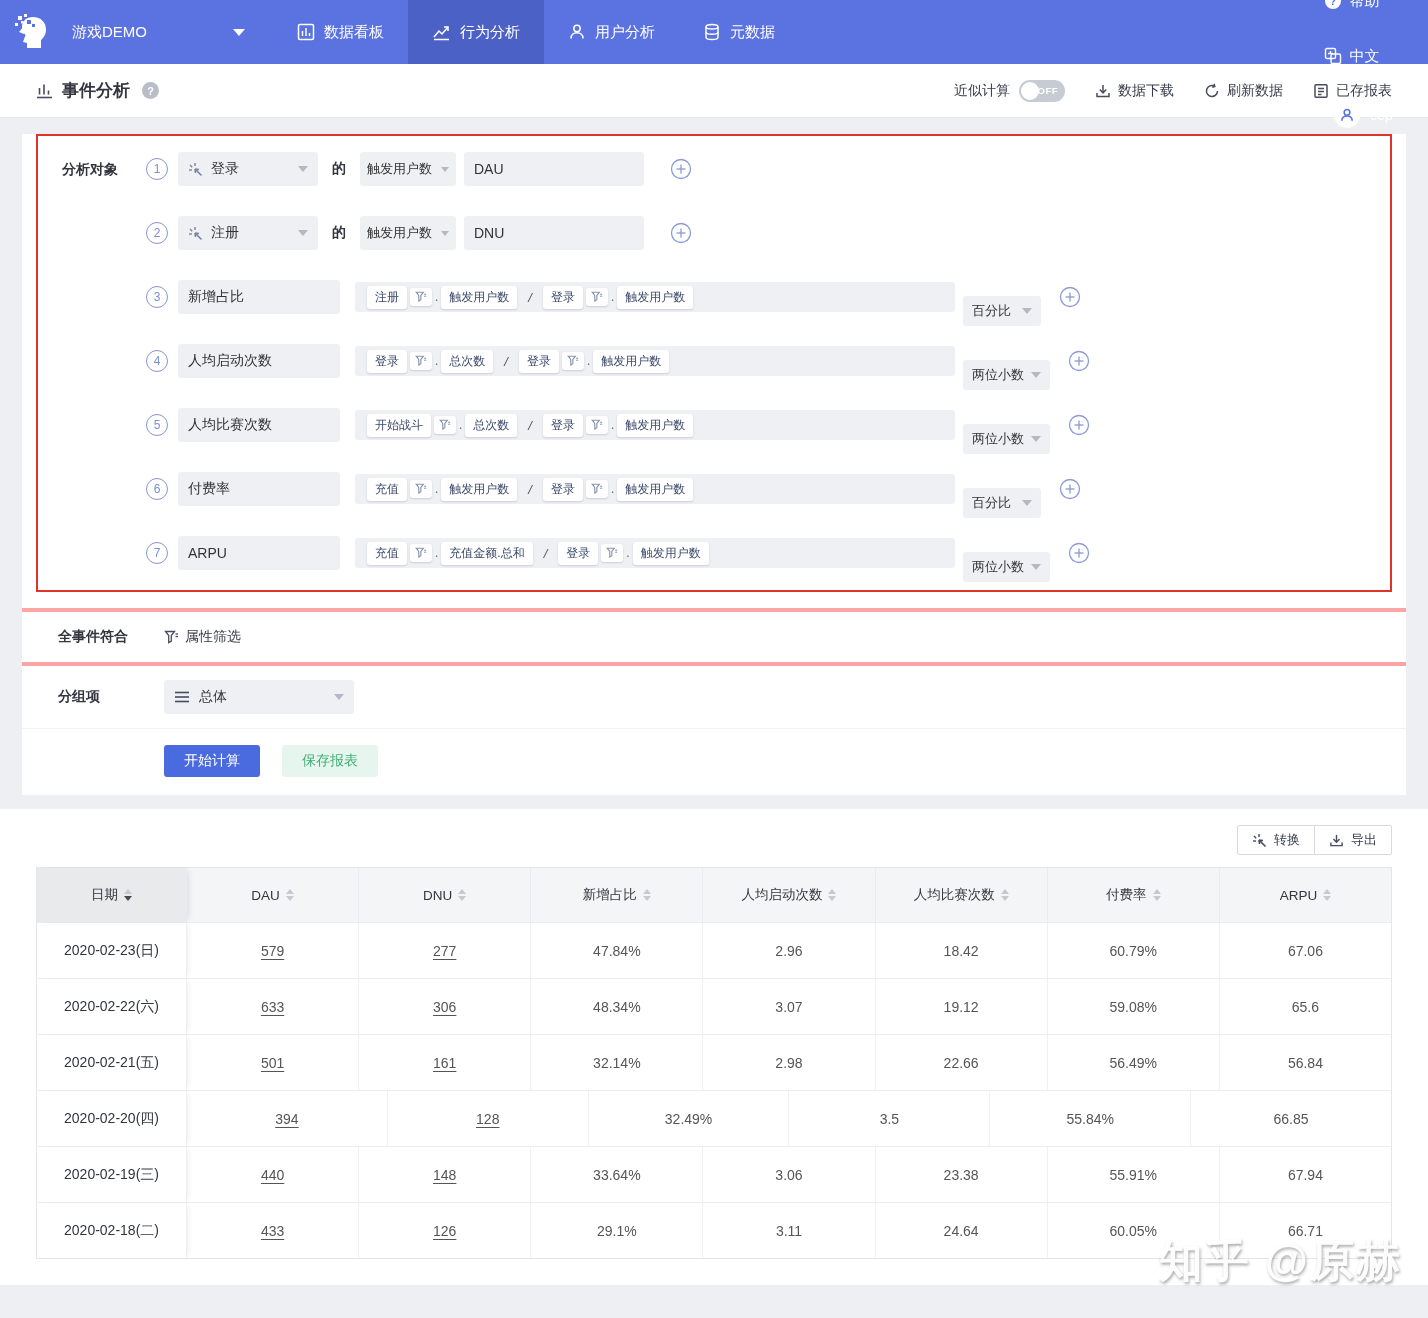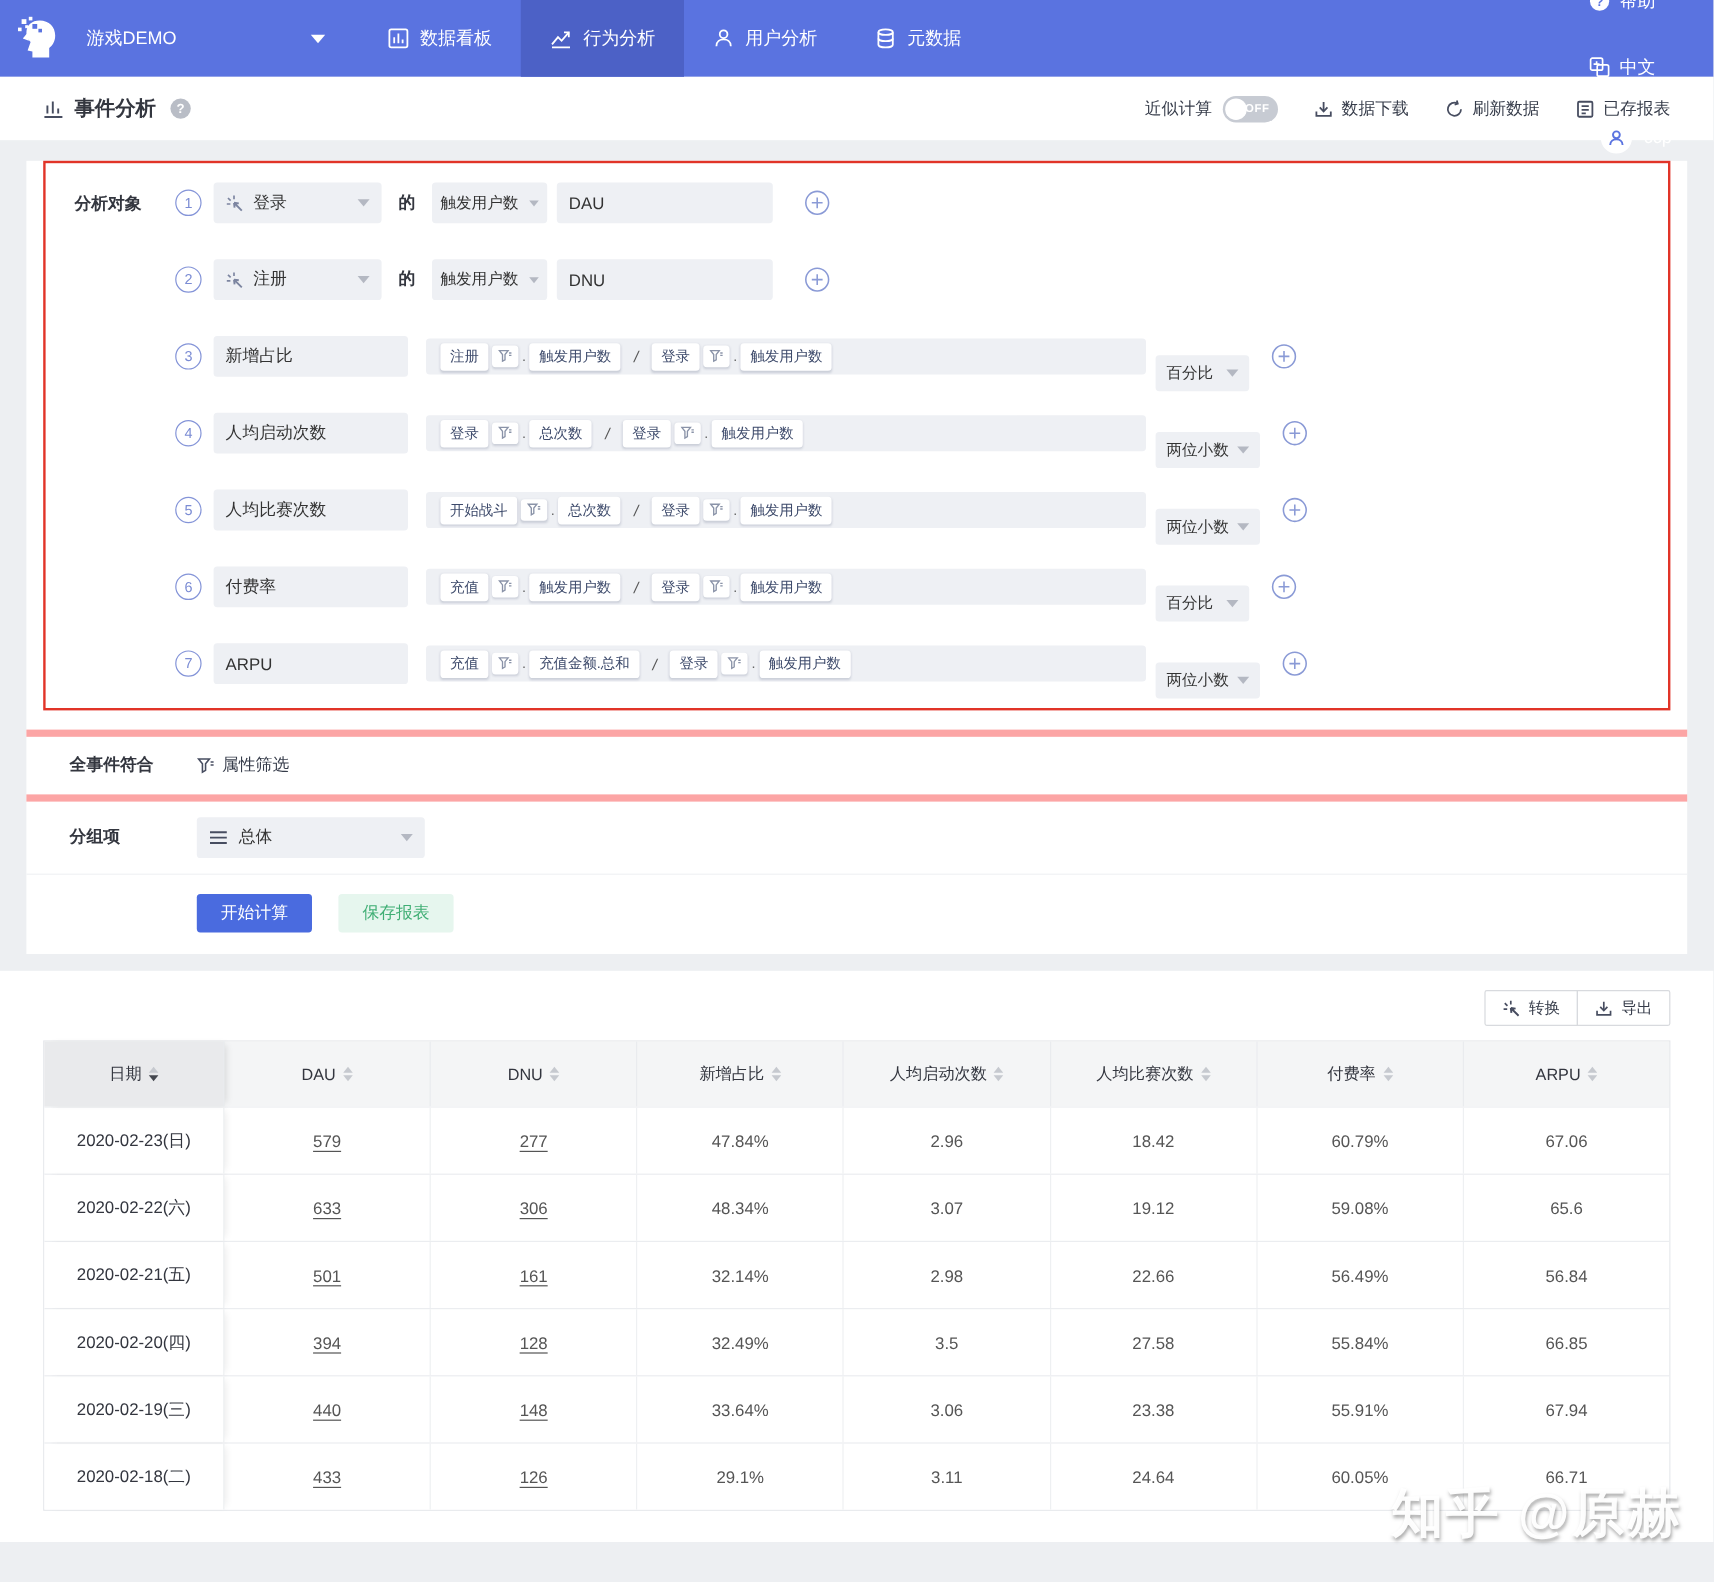--- a/index.html
+++ b/index.html
@@ -12,21 +12,21 @@
     min-height: 1318px;
   }
   .page { position: relative; width: 1428px; min-height: 1318px; overflow: hidden; }
 
   
   .nav {
     height: 64px; background: #5a73e0; display: flex; align-items: center;
     color: #fff;
   }
   .logo { width: 64px; height: 64px; display: flex; align-items: center; justify-content: center; cursor: pointer; }
-  .project { display: flex; align-items: center; gap: 112px; padding: 0 18px 0 8px; cursor: pointer; }
+  .project { display: flex; align-items: center; gap: 86px; padding: 0 18px 0 8px; cursor: pointer; }
   .project-name { font-size: 15px; }
   .caret-w { width: 0; height: 0; border-left: 6px solid transparent; border-right: 6px solid transparent; border-top: 7px solid #ffffff; }
   .menu { display: flex; height: 64px; margin-left: 10px; }
   .menu-item { display: flex; align-items: center; gap: 9px; padding: 0 24px; font-size: 15px; cursor: pointer; }
   .menu-item.active { background: #4c61c6; }
   .menu-item svg, .nav-link svg { display: block; }
   .nav-right { margin-left: auto; display: flex; align-items: center; gap: 36px; padding-right: 34px; flex-direction: column; }
   .nav-link { display: flex; align-items: center; gap: 8px; font-size: 15px; cursor: pointer; }
   .nav-user { display: flex; align-items: center; gap: 10px; font-size: 15px; cursor: pointer; margin-left: 24px; }
   .avatar { width: 26px; height: 26px; border-radius: 50%; background: #ffffff; display: flex; align-items: center; justify-content: center; }
@@ -68,21 +68,21 @@
   .inp-metric { width: 162px; cursor: text; }
   .plus-btn { margin-left: 26px; cursor: pointer; display: flex; }
   .formula { width: 600px; height: 30px; background: #eef0f4; border-radius: 3px; margin-left: 15px; display: flex; align-items: center; padding: 0 12px; }
   .chip { background: #fff; border-radius: 3px; padding: 3px 8px; font-size: 12px; color: #3d4a6b; box-shadow: 0 1px 2px rgba(40,50,90,.18); white-space: nowrap; cursor: pointer; }
   .chip-funnel { padding: 3px 5px; margin-left: 3px; display: flex; align-items: center; }
   .dot-sep { font-size: 12px; color: #666; margin: 0 3px; }
   .slash-sep { font-size: 13px; color: #555; margin: 0 11px; font-style: italic; }
   .sel-format { min-width: 78px; height: 30px; margin-left: 8px; font-size: 13px; gap: 7px; padding: 0 9px; margin-top: 28px; }
   .metric-row .plus-sm { margin-left: 18px; }
 
-  .filter-row, .group-row { display: flex; align-items: center; padding: 0 36px; border-top: 6px solid #fca5a5; }
+  .filter-row, .group-row { display: flex; align-items: center; padding: 0 36px; border-top: 4px solid #fca5a5; }
   .filter-row { height: 54px; margin-top: 16px; }
   .row-label { width: 106px; font-size: 14px; font-weight: bold; color: #33363f; flex-shrink: 0; }
   .attr-filter { display: flex; align-items: center; gap: 6px; font-size: 14px; color: #363c4a; cursor: pointer; }
   .group-row { height: 66px; }
   .sel-group { width: 190px; gap: 9px; }
   .sel-group .sel-caret { margin-left: auto; }
   .action-row { border-top: 1px solid #f1f2f4; padding: 16px 0 18px 142px; display: flex; gap: 22px; }
   .btn { height: 32px; padding: 0 20px; border-radius: 3px; font-size: 14px; display: flex; align-items: center; cursor: pointer; border: none; font-family: inherit; }
   .btn-primary { background: #4a6bdf; color: #fff; }
   .btn-save { background: #e6f6ee; color: #3fae74; }
@@ -681,21 +681,20 @@
           <div class="trow">
             <div class="tcell first">2020-02-20(四)</div>
             <div class="tcell">
               <span class="cell-link">394</span>
             </div>
             <div class="tcell">
               <span class="cell-link">128</span>
             </div>
             <div class="tcell">32.49%</div>
             <div class="tcell">3.5</div>
-            <div class="tcell">27.58</div>
             <div class="tcell">55.84%</div>
             <div class="tcell">66.85</div>
           </div>
           <div class="trow">
             <div class="tcell first">2020-02-19(三)</div>
             <div class="tcell">
               <span class="cell-link">440</span>
             </div>
             <div class="tcell">
               <span class="cell-link">148</span>

